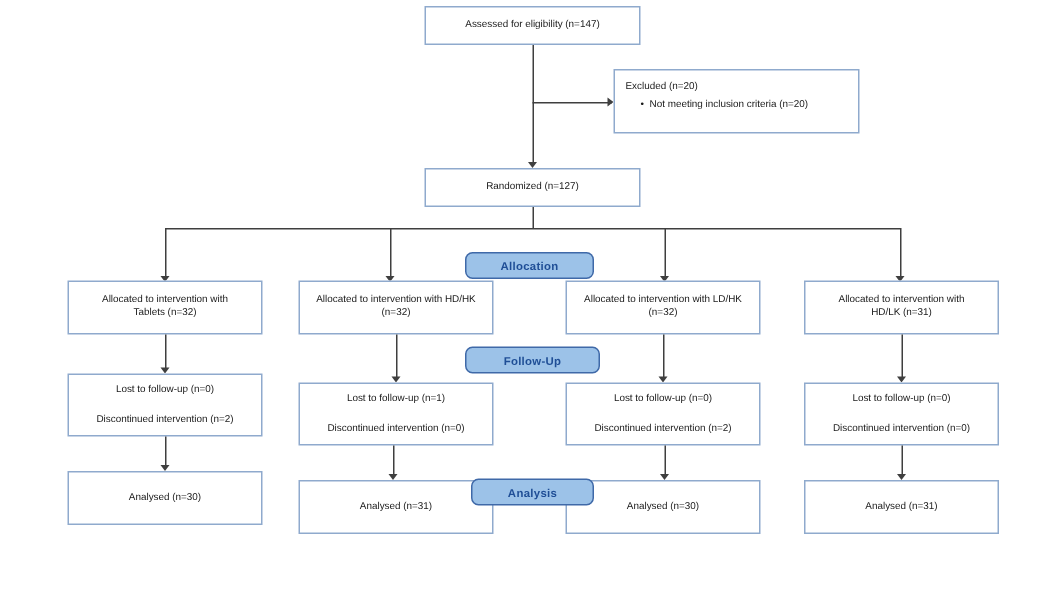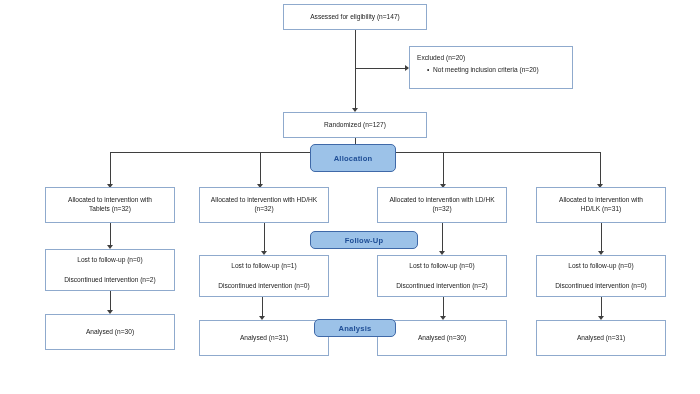--- a/index.html
+++ b/index.html
@@ -132,42 +132,42 @@
 
   <div class="vline" style="left:110px; top:152px; height:34px;"></div>
   <div class="arrow-down" style="left:107px; top:184px;"></div>
   <div class="vline" style="left:260px; top:152px; height:34px;"></div>
   <div class="arrow-down" style="left:257px; top:184px;"></div>
   <div class="vline" style="left:443px; top:152px; height:34px;"></div>
   <div class="arrow-down" style="left:440px; top:184px;"></div>
   <div class="vline" style="left:600px; top:152px; height:34px;"></div>
   <div class="arrow-down" style="left:597px; top:184px;"></div>
 
-  <div class="badge" style="left:310px; top:144px; width:86px; height:28px;">
+  <div class="badge" style="left:310px; top:168px; width:86px; height:18px;">
     <span>Allocation</span>
   </div>
 
   <div class="box" style="left:45px; top:187px; width:130px; height:36px;">
     <span class="line">Allocated to intervention  with</span>
     <span class="line">Tablets (n=32)</span>
   </div>
   <div class="box" style="left:199px; top:187px; width:130px; height:36px;">
     <span class="line">Allocated to intervention  with HD/HK</span>
     <span class="line">(n=32)</span>
   </div>
   <div class="box" style="left:377px; top:187px; width:130px; height:36px;">
     <span class="line">Allocated to intervention  with LD/HK</span>
     <span class="line">(n=32)</span>
   </div>
   <div class="box" style="left:536px; top:187px; width:130px; height:36px;">
     <span class="line">Allocated to intervention  with</span>
     <span class="line">HD/LK (n=31)</span>
   </div>
 
-  <div class="badge" style="left:310px; top:231px; width:108px; height:18px;">
+  <div class="badge" style="left:310px; top:231px; width:90px; height:18px;">
     <span>Follow-Up</span>
   </div>
 
   <div class="vline" style="left:110px; top:223px; height:24px;"></div>
   <div class="arrow-down" style="left:107px; top:245px;"></div>
   <div class="vline" style="left:264px; top:223px; height:30px;"></div>
   <div class="arrow-down" style="left:261px; top:251px;"></div>
   <div class="vline" style="left:442px; top:223px; height:30px;"></div>
   <div class="arrow-down" style="left:439px; top:251px;"></div>
   <div class="vline" style="left:601px; top:223px; height:30px;"></div>

